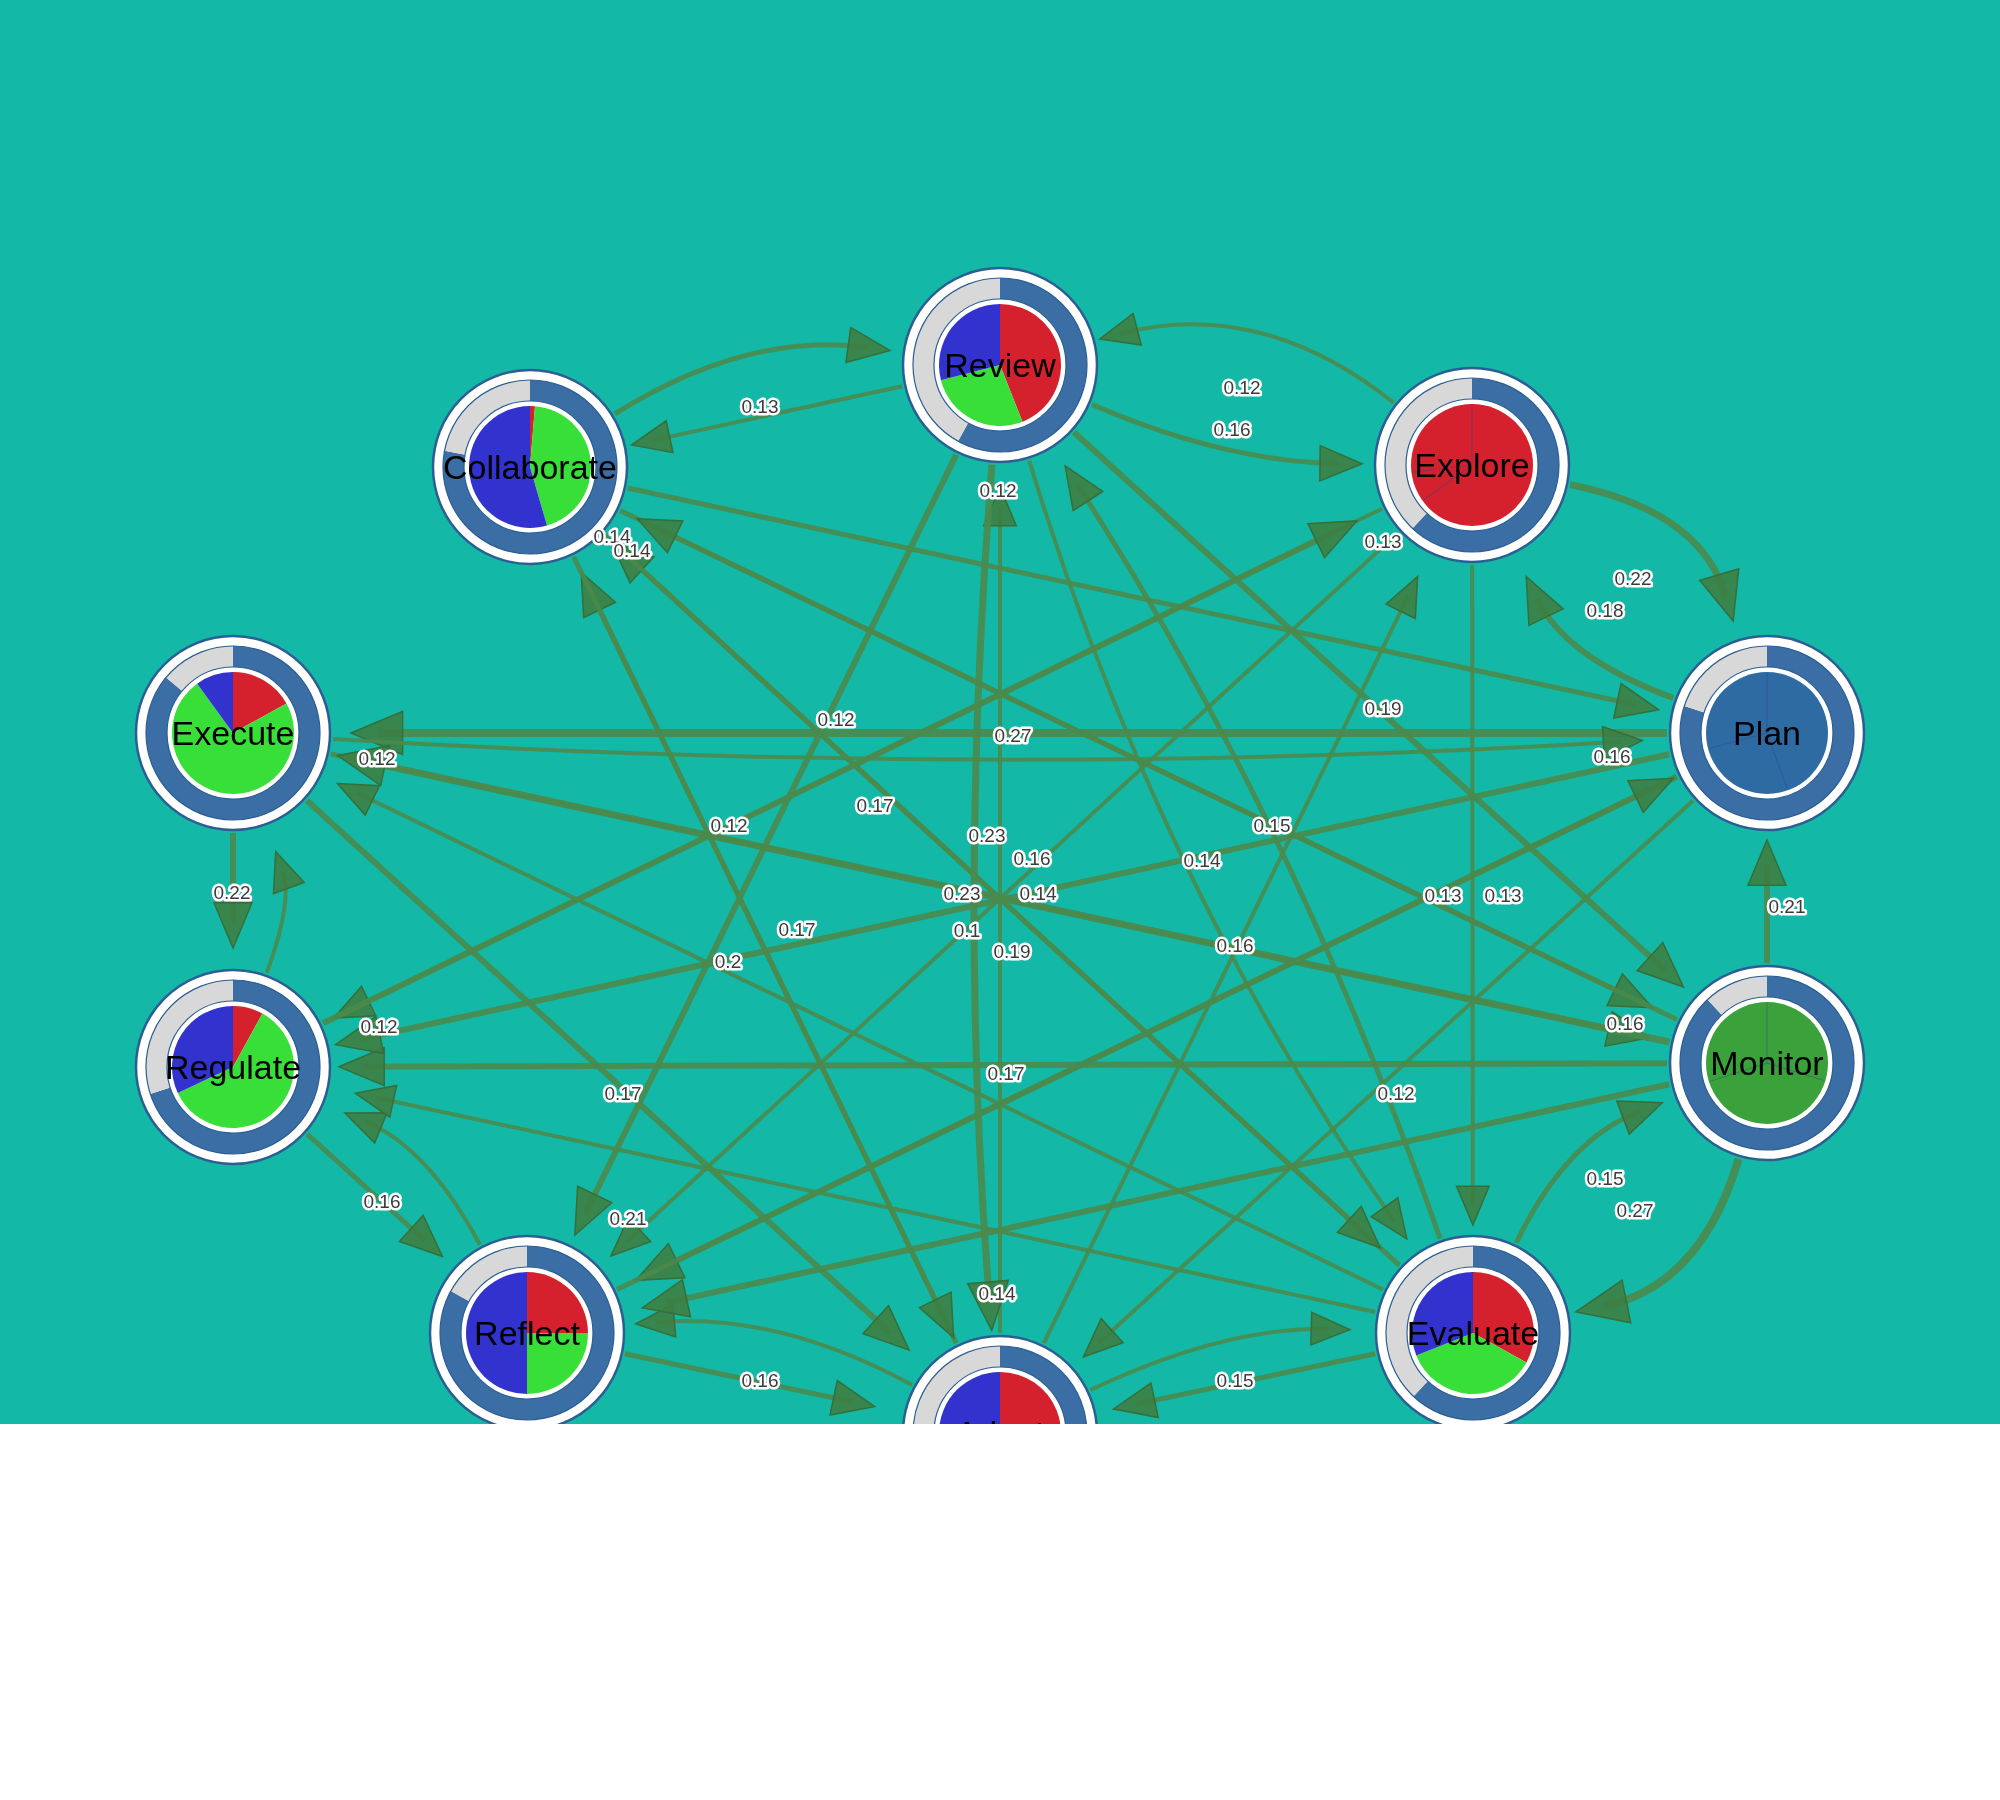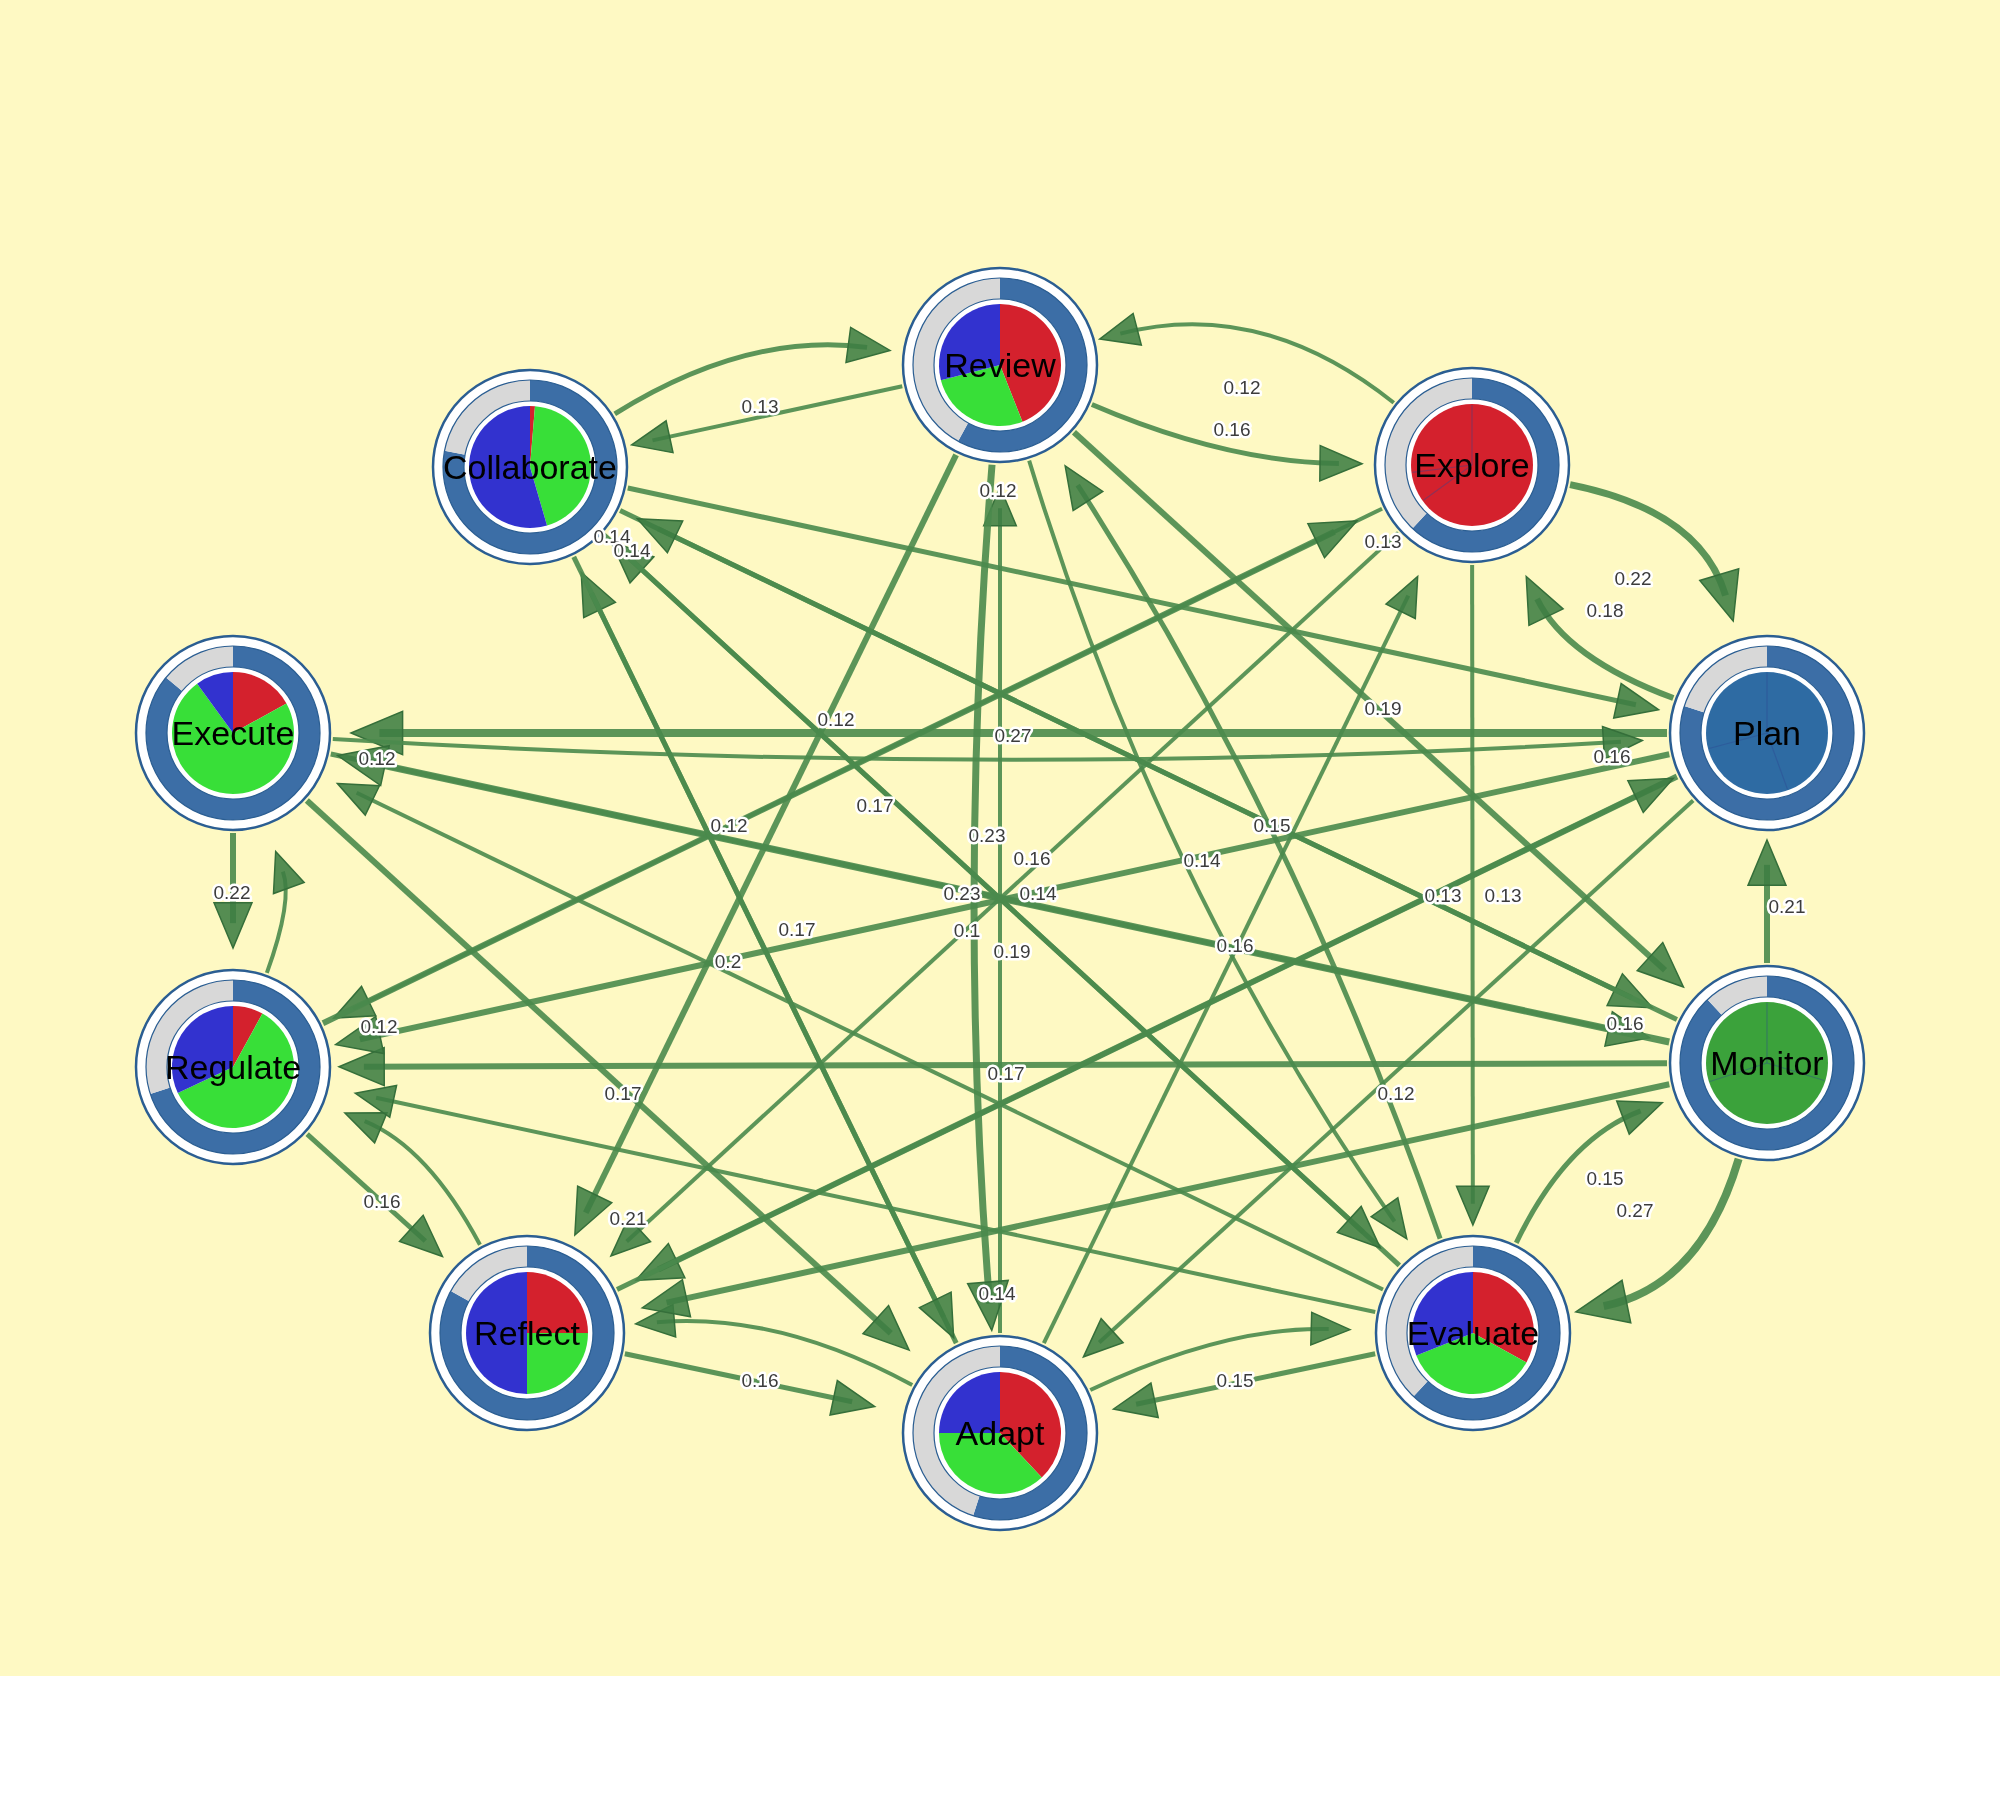--- a/index.html
+++ b/index.html
@@ -1,16 +1,16 @@
 <!DOCTYPE html>
 <html><head>
 <meta charset="utf-8">
 <style>
   html,body{margin:0;padding:0;background:#ffffff}
-  .canvas{width:2000px;height:1676px;position:relative;background:#fef9c3;font-family:"Liberation Sans",sans-serif;overflow:hidden}
+  .canvas{width:2000px;height:1424px;position:relative;background:#14b8a6;font-family:"Liberation Sans",sans-serif;overflow:hidden}
   svg{display:block}
   .node-label{font-family:"Liberation Sans",sans-serif;font-size:34px;fill:#000000}
   .edge-label{font-family:"Liberation Sans",sans-serif;font-size:19px;fill:#3c3c3c;paint-order:stroke;stroke:#ffffff;stroke-width:5px;stroke-linejoin:round}
 </style>
 </head>
 <body>
 
 <div class="canvas">
   <svg id="graph" width="2000" height="1800" viewBox="0 0 2000 1800">
       <g>

